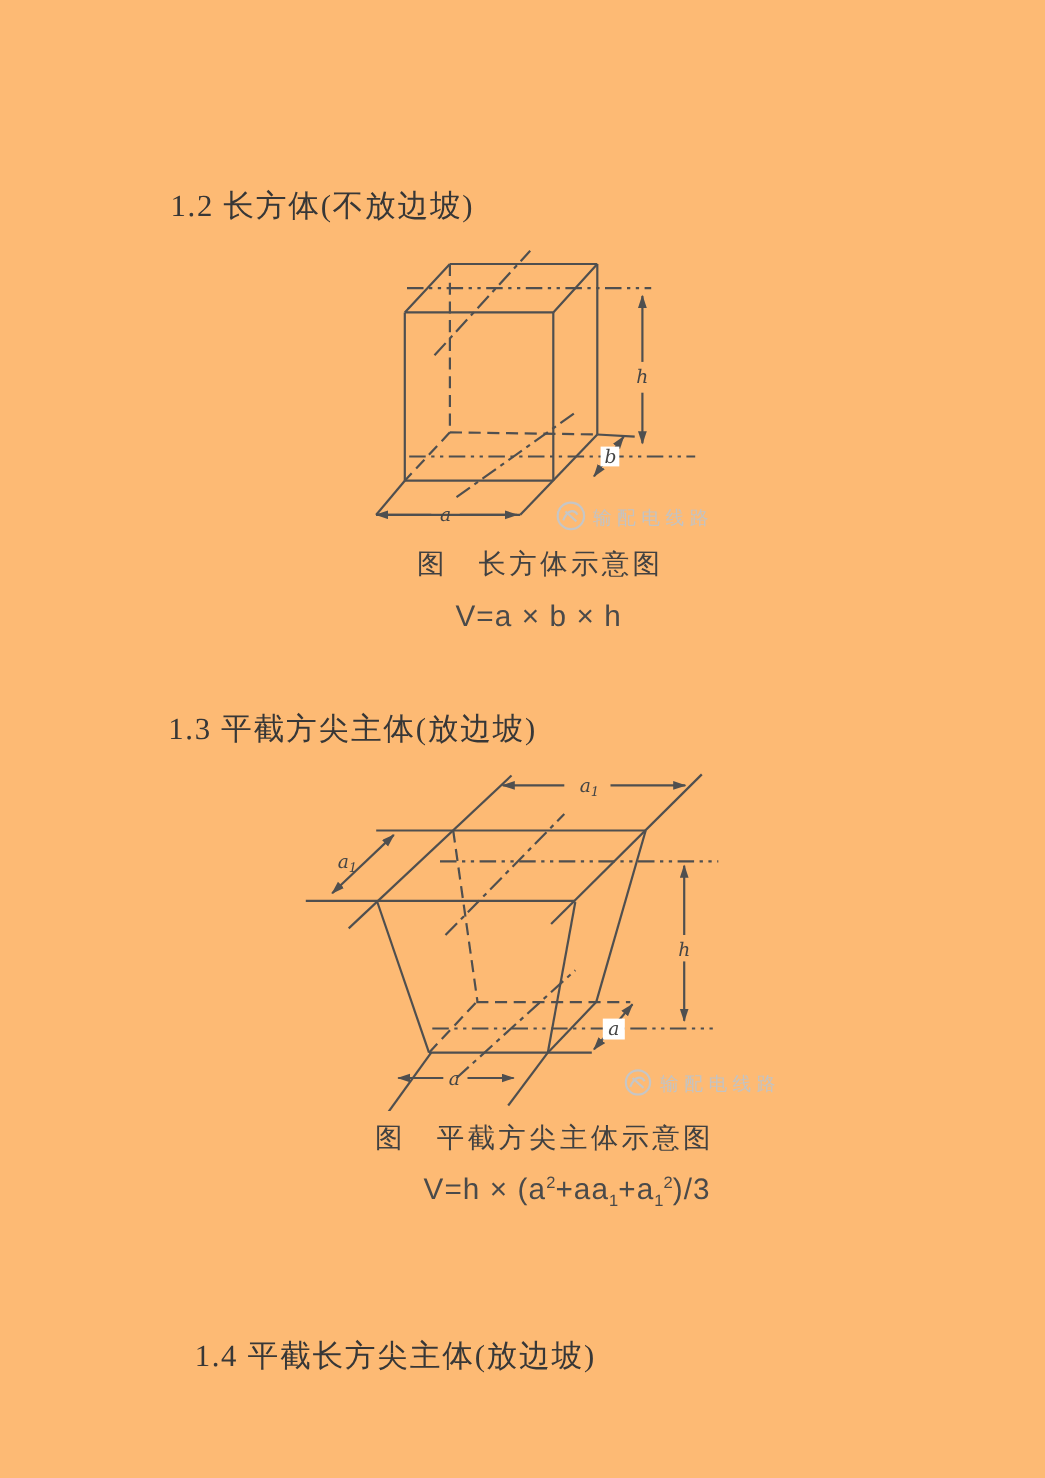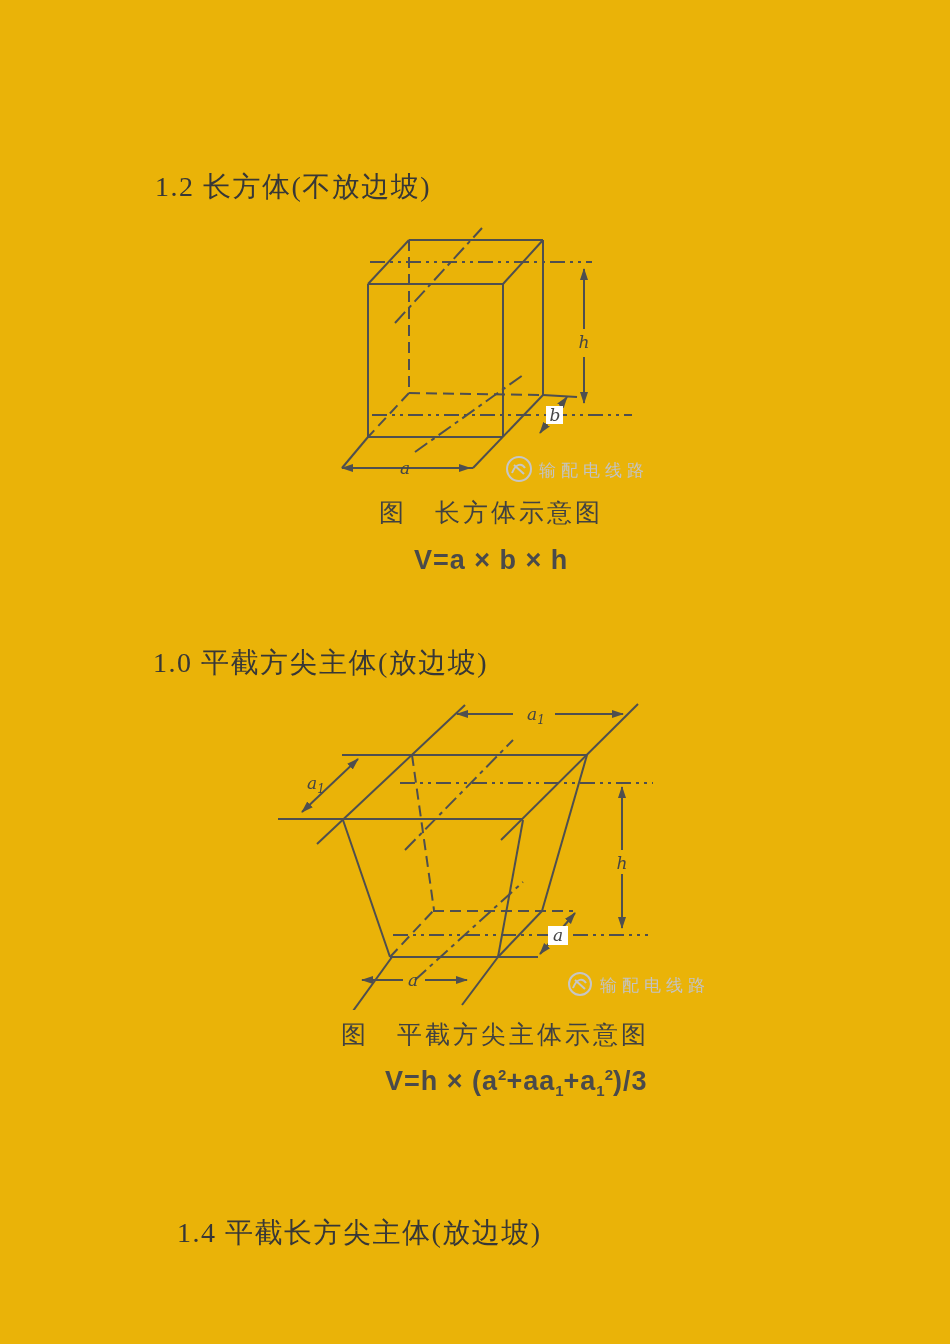--- a/index.html
+++ b/index.html
@@ -1,29 +1,29 @@
 <!DOCTYPE html>
 <html><head>
 <meta charset="utf-8">
 <style>
   html,body{margin:0;padding:0;background:#ffffff;}
   .page{
-    position:relative;width:950px;height:1344px;background:#eab308;overflow:hidden;
+    position:relative;width:950px;height:1344px;background:#fdba74;overflow:hidden;
     font-family:"Liberation Serif","DejaVu Serif",serif;
   }
   .heading{
     position:absolute;font-size:28px;color:#373737;letter-spacing:1.5px;
     font-family:"Liberation Serif","DejaVu Serif",serif;white-space:nowrap;
   }
   .caption{
     position:absolute;font-size:25px;color:#414141;letter-spacing:3px;white-space:nowrap;text-align:center;
   }
   .formula{
     position:absolute;font-size:27px;color:#4a4a4a;letter-spacing:1px;white-space:nowrap;
-    font-family:"Liberation Sans","DejaVu Sans",sans-serif;font-weight:700;
+    font-family:"Liberation Sans","DejaVu Sans",sans-serif;font-weight:400;
   }
   .formula .sup{font-size:15px;position:relative;top:-10px;letter-spacing:0;}
   .formula .sub{font-size:15px;position:relative;top:6px;letter-spacing:0;}
   .fig{position:absolute;}
   svg{display:block;}
   .ln{stroke:#4f4f4f;stroke-width:2;fill:none;}
   .dash{stroke-dasharray:11 6;}
   .dashdot{stroke-dasharray:15 5 4 5;}
   .dashdotdot{stroke-dasharray:15 5 3 5 3 5;}
   .lbl{font-family:"DejaVu Serif","Liberation Serif",serif;font-style:italic;font-size:17px;fill:#454545;stroke:none;}
@@ -89,21 +89,21 @@
         <path class="wm-shape" d="M182,248 C186,238 192,238 195,243 M184,240 L194,249"></path>
         <text class="wm-text" x="209" y="251">输配电线路</text>
       </g>
     </svg>
   </div>
 
   <div class="caption" style="left:379px;top:496px;">图　长方体示意图</div>
 
   <div class="formula" style="left:414px;top:545px;">V=a × b × h</div>
 
-  <div class="heading" style="left:153px;top:644px;">1.0 平截方尖主体(放边坡)</div>
+  <div class="heading" style="left:153px;top:644px;">1.3 平截方尖主体(放边坡)</div>
 
   <div class="fig" style="left:255px;top:692px;width:450px;height:318px;">
     <svg width="450" height="318" viewBox="0 0 450 318">
       <defs>
         <marker id="ar2" markerUnits="userSpaceOnUse" markerWidth="14" markerHeight="10" refX="11" refY="4" orient="auto-start-reverse">
           <path d="M0,0 L12,4 L0,8 Z" fill="#4f4f4f"></path>
         </marker>
       </defs>
 
       <g class="ln">

